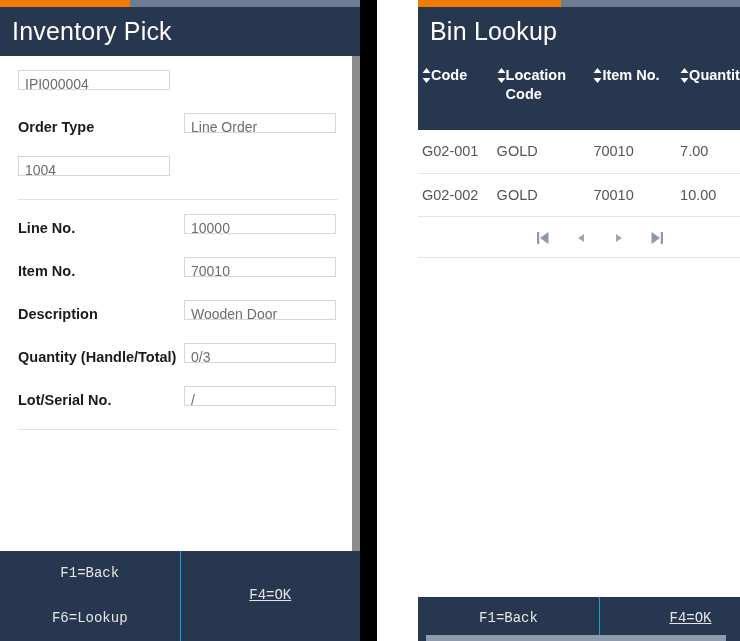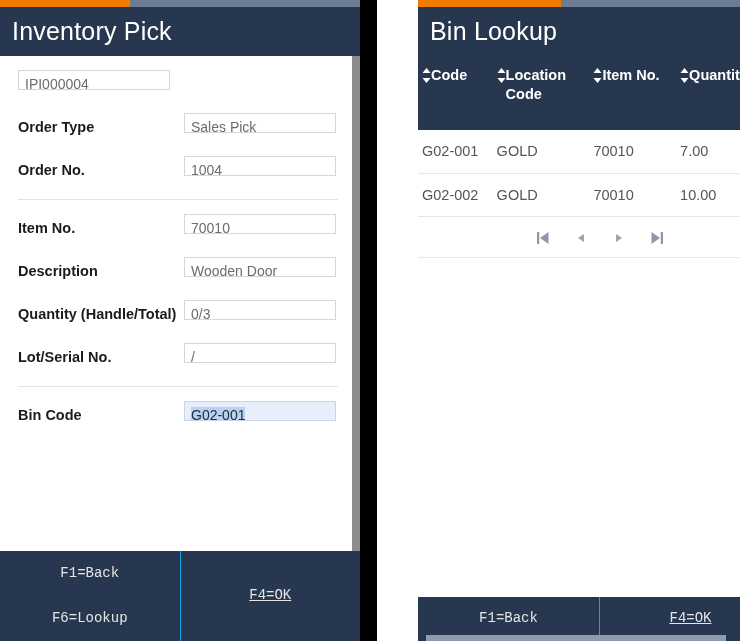--- a/index.html
+++ b/index.html
@@ -261,30 +261,33 @@
 
     <div class="panel-body">
       <div class="form-area">
 
         <div class="field-row">
           <div class="field-input textlike">IPI000004</div>
         </div>
 
         <div class="field-row">
           <div class="field-label">Order Type</div>
-          <div class="field-input textlike">Sales Pick</div>
-        </div>
-
-        <div class="field-row">
-          <div class="field-label">Order No.</div>
+          <div class="field-input textlike">Line Order</div>
+        </div>
+
+        <div class="field-row">
           <div class="field-input textlike">1004</div>
         </div>
 
         <div class="divider"></div>
 
+        <div class="field-row">
+          <div class="field-label">Line No.</div>
+          <div class="field-input textlike">10000</div>
+        </div>
 
         <div class="field-row">
           <div class="field-label">Item No.</div>
           <div class="field-input textlike">70010</div>
         </div>
 
         <div class="field-row">
           <div class="field-label">Description</div>
           <div class="field-input textlike">Wooden Door</div>
         </div>
@@ -294,24 +297,20 @@
           <div class="field-input textlike">0/3</div>
         </div>
 
         <div class="field-row">
           <div class="field-label">Lot/Serial No.</div>
           <div class="field-input textlike">/</div>
         </div>
 
         <div class="divider"></div>
 
-        <div class="field-row">
-          <div class="field-label">Bin Code</div>
-          <div class="field-input textlike focused"><span class="sel">G02-001</span></div>
-        </div>
 
       </div>
 
       <div class="vscroll">
         <div class="thumb"></div>
       </div>
     </div>
 
     <div class="cmdbar">
       <div class="cmd-col cmd-col-left">

